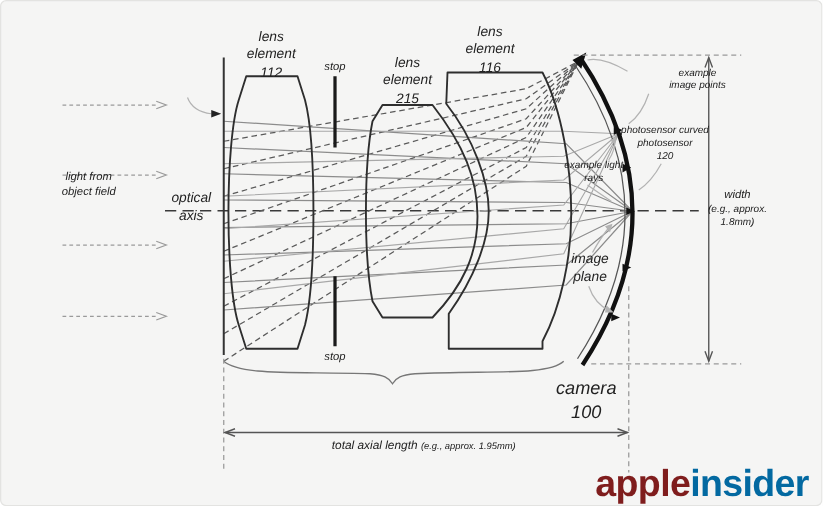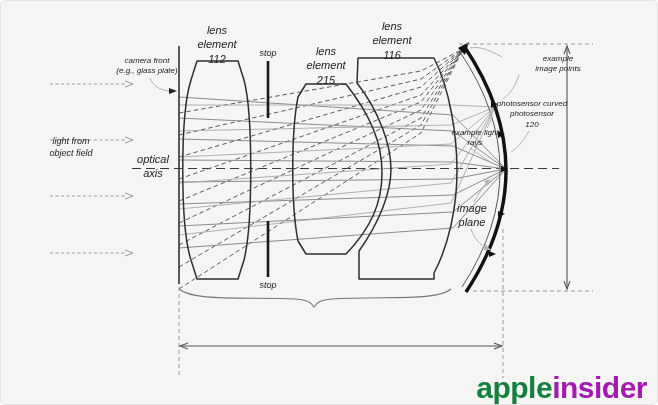--- a/index.html
+++ b/index.html
@@ -10,22 +10,22 @@
        color:#222;white-space:nowrap;line-height:1.3;}
   .lbl div{line-height:1.3;}
   .f8{font-size:8px;}
   .f85{font-size:11px;}
   .f9{font-size:9px;}
   .f95{font-size:9.5px;}
   .f14{font-size:14.5px;}
   .dimnote{font-size:7.5px;}
   #watermark{position:absolute;right:10px;bottom:1px;font-weight:bold;font-style:normal;
              font-size:30px;letter-spacing:-0.5px;line-height:1;}
-  #wm1{color:#15803d;}
-  #wm2{color:#a21caf;margin-top:25px;}
+  #wm1{color:#7f1d1d;}
+  #wm2{color:#0369a1;margin-top:25px;}
 </style>
 </head>
 <body>
 
 <div id="stage">
 
   <svg id="art" width="658" height="405" viewBox="0 0 658 405">
 
     <g stroke="#9a9a9a" stroke-width="1" fill="none">
       <line x1="49" y1="83" x2="124" y2="83" stroke-dasharray="3,2.5"></line>
@@ -139,24 +139,20 @@
       <path d="M563 53 L566 45 L569 53"></path>
       <path d="M563 280 L566 288 L569 280"></path>
     </g>
   </svg>
 
   <div class="lbl f9" style="left:70px;top:147px;">
     <div>light from</div>
     <div>object field</div>
   </div>
 
-  <div class="lbl f8" style="left:146px;top:65px;">
-    <div>camera front</div>
-    <div>(e.g., glass plate)</div>
-  </div>
 
   <div class="lbl f85" style="left:152px;top:165px;">
     <div>optical</div>
     <div>axis</div>
   </div>
 
   <div class="lbl f85" style="left:216px;top:43px;">
     <div>lens</div>
     <div>element</div>
     <div>112</div>
@@ -195,21 +191,34 @@
   <div class="lbl f8" style="left:474px;top:137px;">
     <div>example light</div>
     <div>rays</div>
   </div>
 
   <div class="lbl f85" style="left:471px;top:214px;text-align:center;">
     <div>image</div>
     <div>plane</div>
   </div>
 
-
-
-
+  <div class="lbl f8" style="left:589px;top:166px;">
+    <div class="f9">width</div>
+    <div>(e.g., approx.</div>
+    <div>1.8mm)</div>
+  </div>
+
+
+  <div class="lbl f14" style="left:468px;top:320px;">
+    <div>camera</div>
+    <div>100</div>
+  </div>
+
+  <div class="lbl f95" style="left:338px;top:356px;">
+    <span>total axial length</span>
+    <span class="dimnote">(e.g., approx. 1.95mm)</span>
+  </div>
 
   <div id="watermark">
     <span id="wm1">apple</span><span id="wm2">insider</span>
   </div>
 
 </div>
 
 </body></html>

